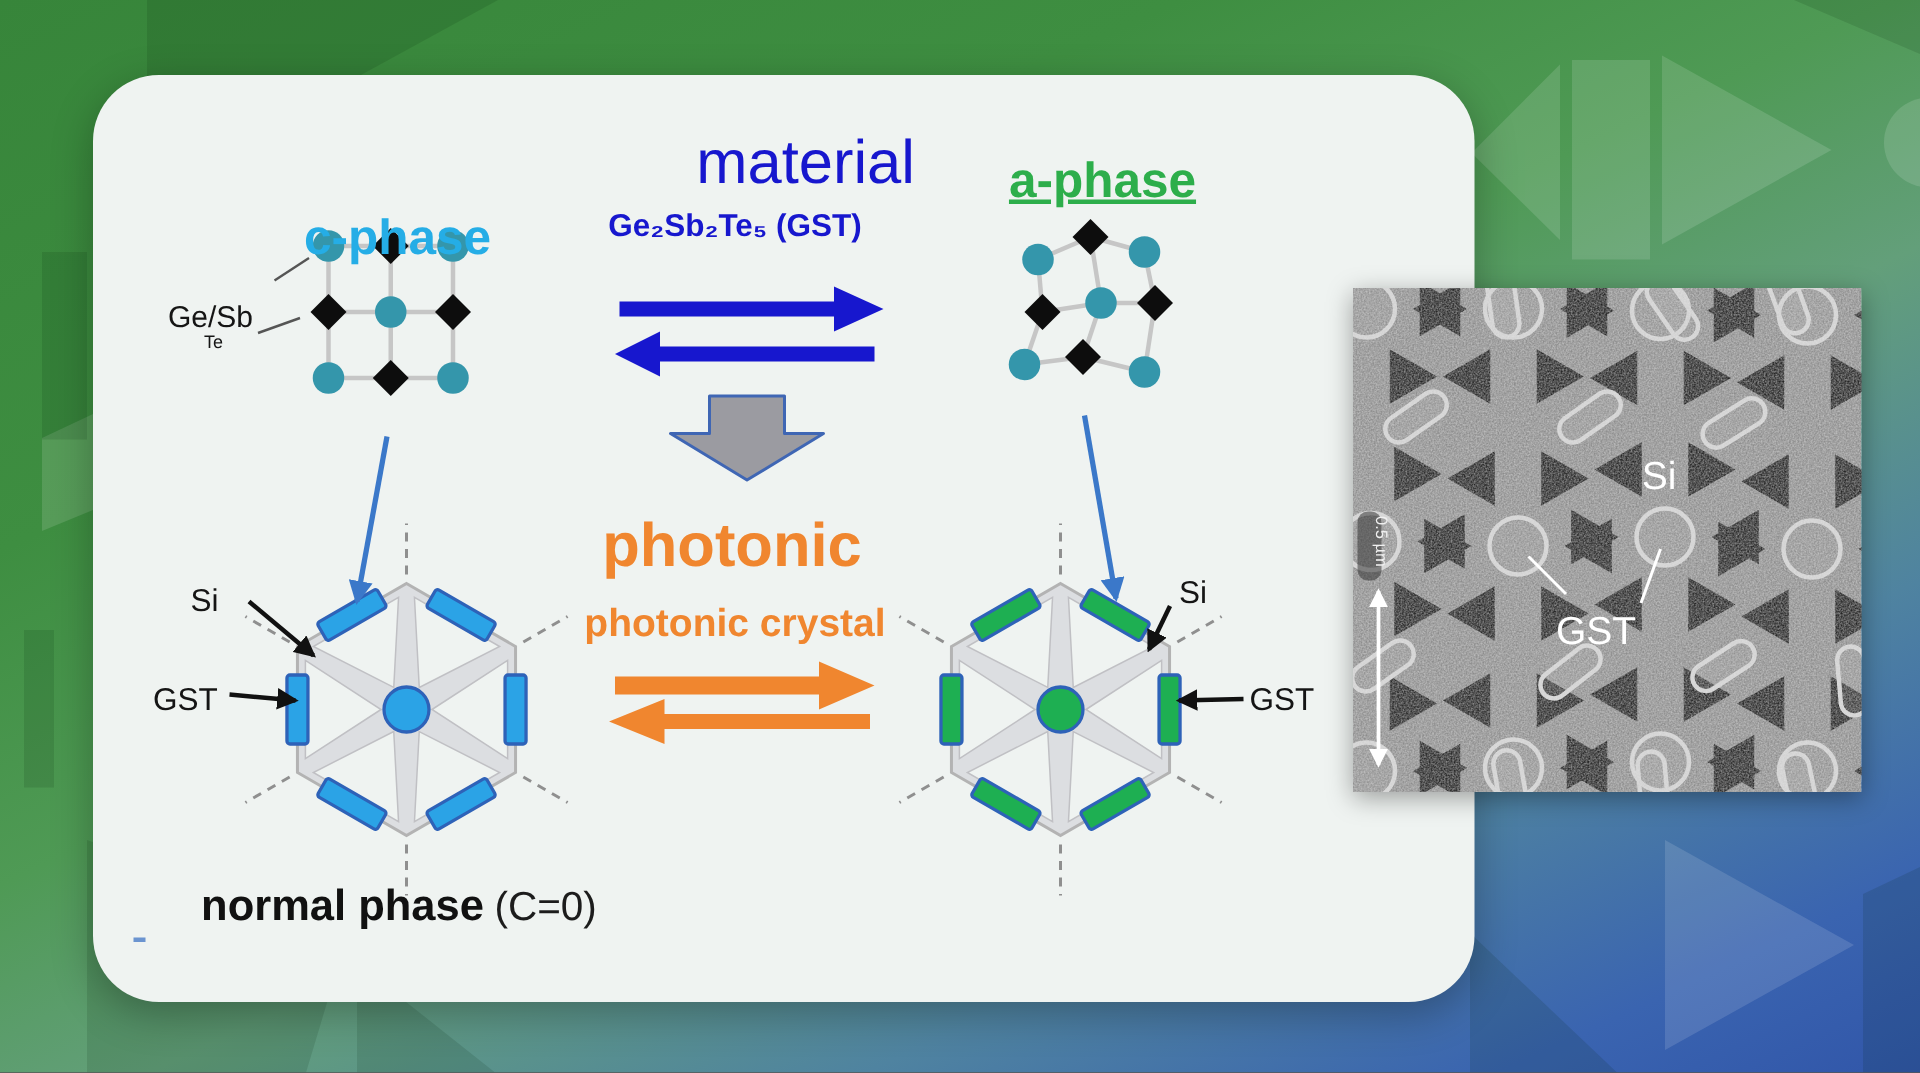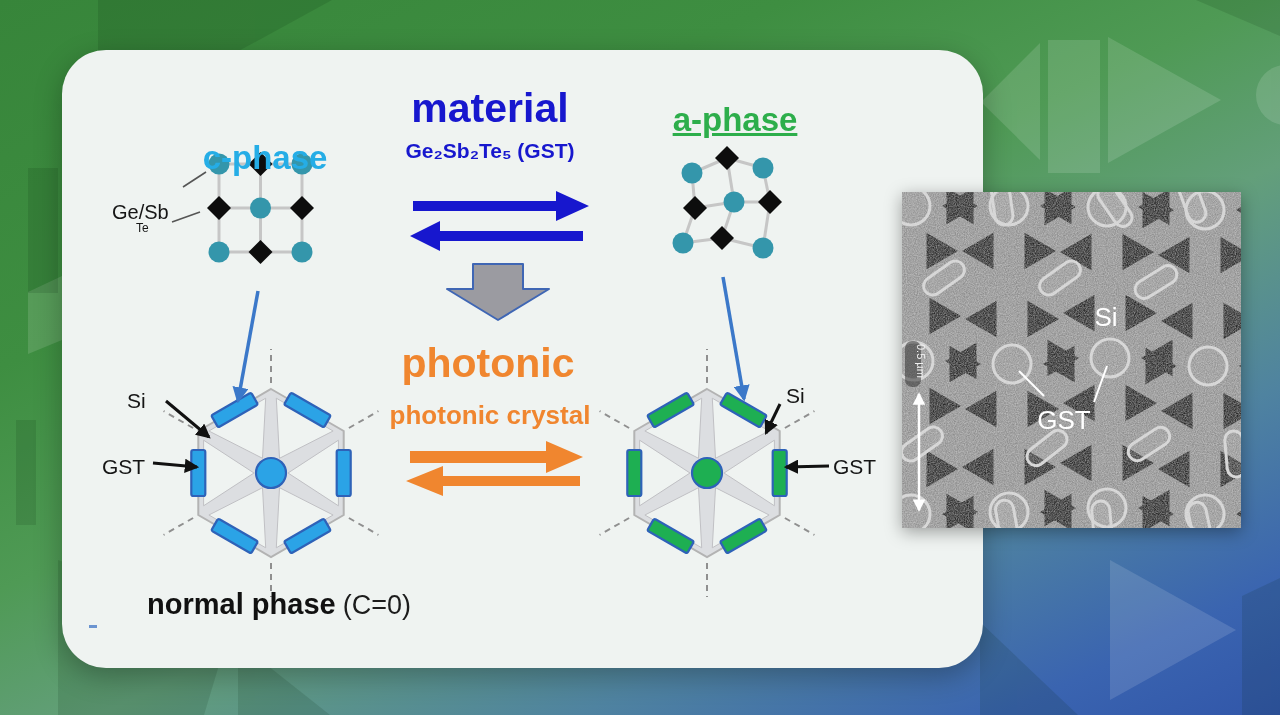--- a/index.html
+++ b/index.html
@@ -7,32 +7,32 @@
     font-family:"Liberation Sans",sans-serif;
     background:linear-gradient(155deg,#37853a 0%,#3e8e41 28%,#4f9a55 45%,#639f7a 58%,#4f83a0 75%,#3a64b0 90%,#3156a9 100%);}
   .bg{position:absolute;left:0;top:0;}
   .card{position:absolute;left:62px;top:50px;width:921px;height:618px;
     background:var(--card_bg,#eff3f1);border-radius:44px;box-shadow:0 8px 28px rgba(0,0,0,.28);}
   #vec{position:absolute;left:0;top:0;pointer-events:none;}
   #sem{position:absolute;left:902px;top:192px;box-shadow:0 4px 16px rgba(0,0,0,.35);}
   .txt{position:absolute;white-space:nowrap;color:#151515;}
   .ctr{text-align:center;}
   .t-cphase{left:155px;top:99px;width:220px;font-size:33px;font-weight:700;color:var(--cyan);margin-top:40px;}
-  .t-material{left:370px;top:85px;width:240px;font-size:41px;font-weight:700;color:var(--blue);}
+  .t-material{left:370px;top:85px;width:240px;font-size:41px;font-weight:400;color:var(--blue);text-align:right;}
   .t-formula{left:360px;top:139px;width:260px;font-size:21px;font-weight:700;color:var(--blue);}
   .t-aphase{left:625px;top:101px;width:220px;font-size:33px;font-weight:700;color:var(--green);text-decoration:underline;}
   .t-gesb{left:112px;top:177px;font-size:20px;margin-top:24px;}
   .t-te{left:136px;top:221px;font-size:12px;text-align:center;}
   .t-photonic{left:368px;top:340px;width:240px;font-size:41px;font-weight:700;color:var(--orange);}
   .t-pcrystal{left:350px;top:400px;width:280px;font-size:26px;font-weight:700;color:var(--orange);}
   .t-si-l{left:127px;top:389px;font-size:21px;}
   .t-gst-l{left:102px;top:455px;font-size:21px;}
   .t-si-r{left:786px;top:384px;font-size:21px;}
   .t-gst-r{left:833px;top:455px;font-size:21px;}
-  .t-cap-l{left:114px;top:588px;width:330px;}
+  .t-cap-l{left:101px;top:588px;width:330px;}
   .t-cap-r{left:520px;top:588px;width:395px;}
   .cap-b{font-size:29px;font-weight:700;color:#111;}
   .cap-n{font-size:27px;font-weight:400;color:#1c1c1c;margin-left:7px;}
   
   .f-blue{fill:var(--blue);}
   .f-orange{fill:var(--orange);}
   .downarrow{fill:var(--down_arrow_gray);stroke:#3f66b4;stroke-width:2;stroke-linejoin:round;}
   .thinblue line{stroke:var(--arrow_blue_thin);stroke-width:3.5;fill:none;}
   .blackarrow line{stroke:#111;stroke-width:3;}
   .leader line{stroke:#555;stroke-width:1.6;}

